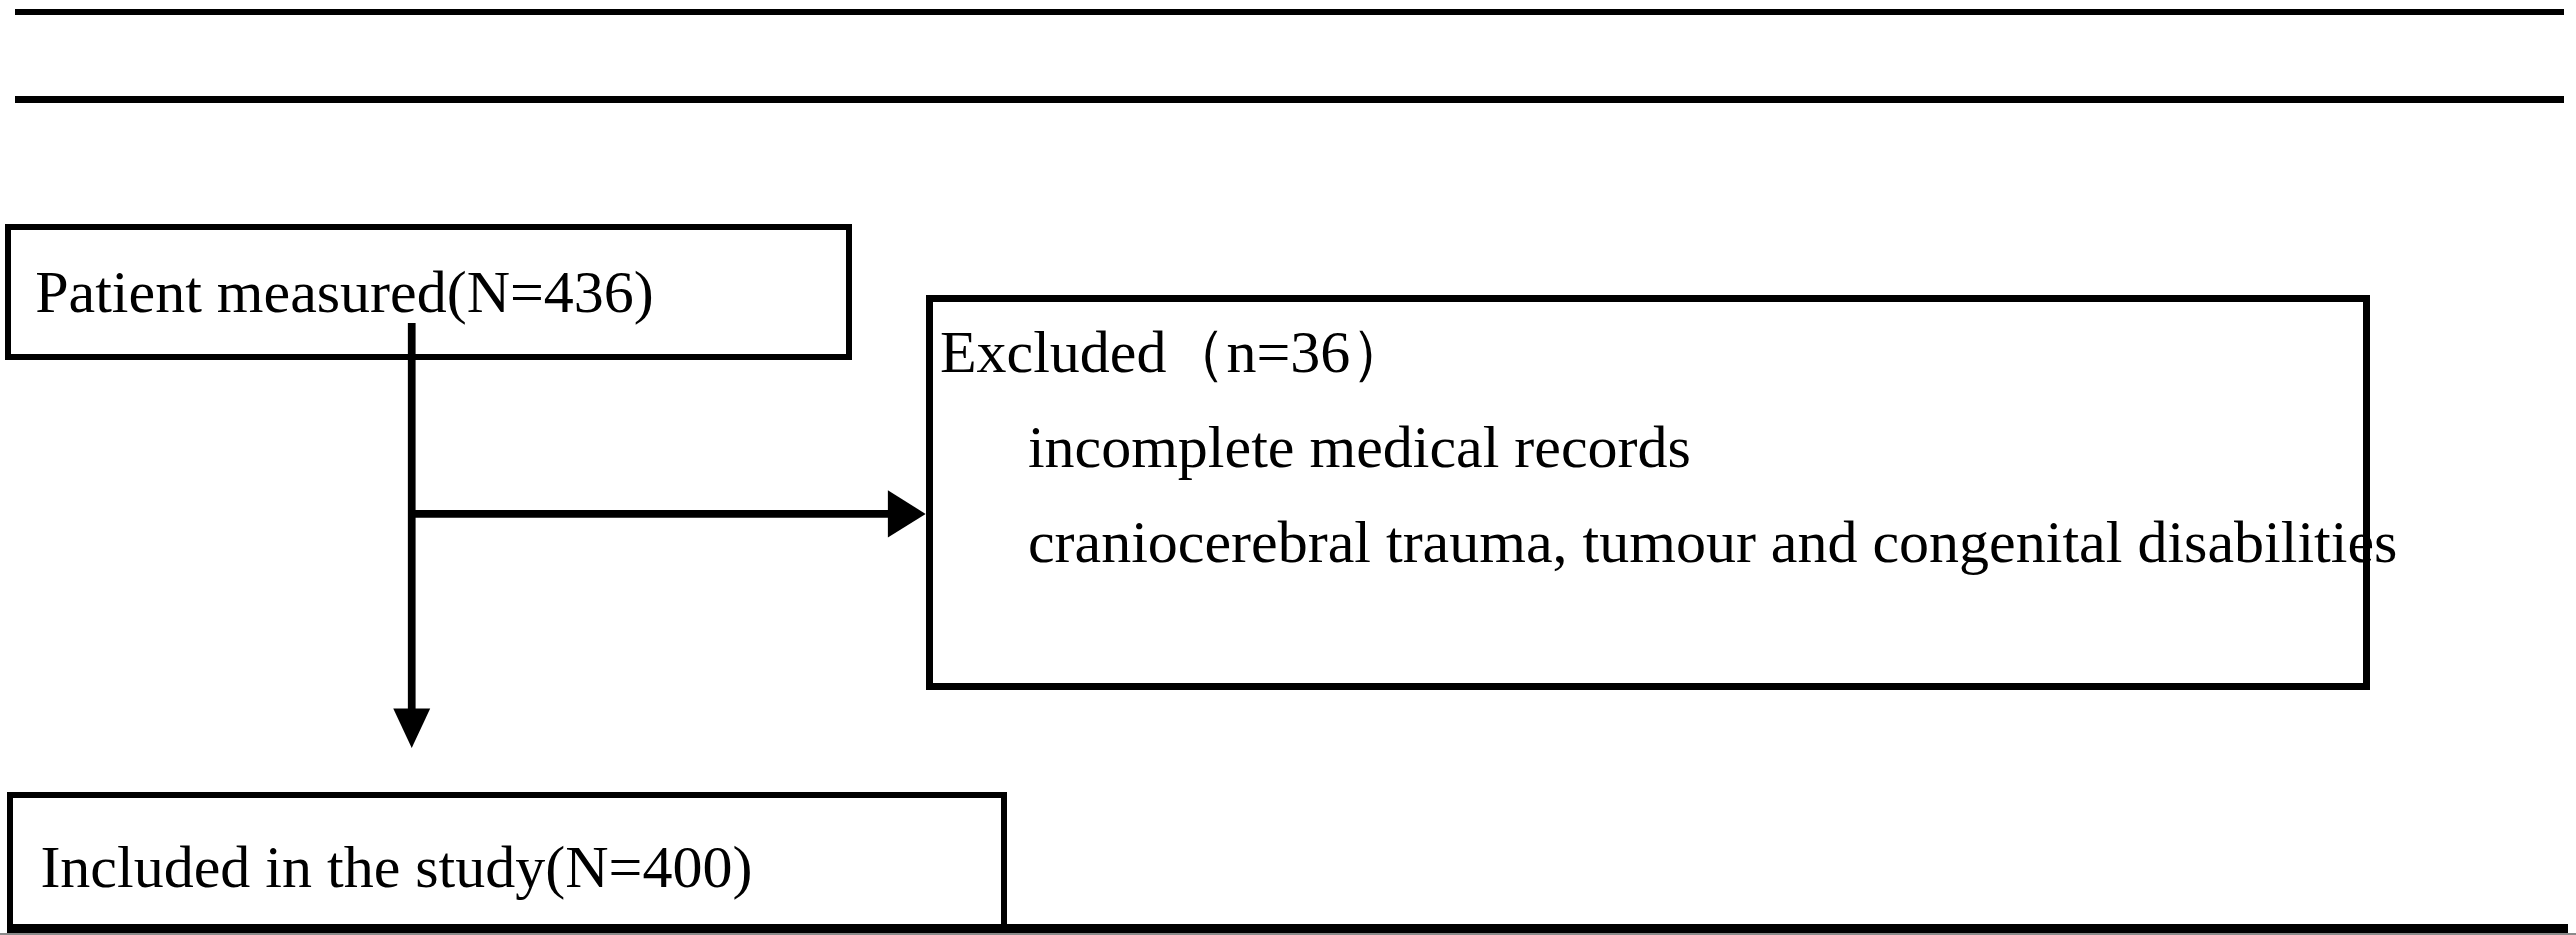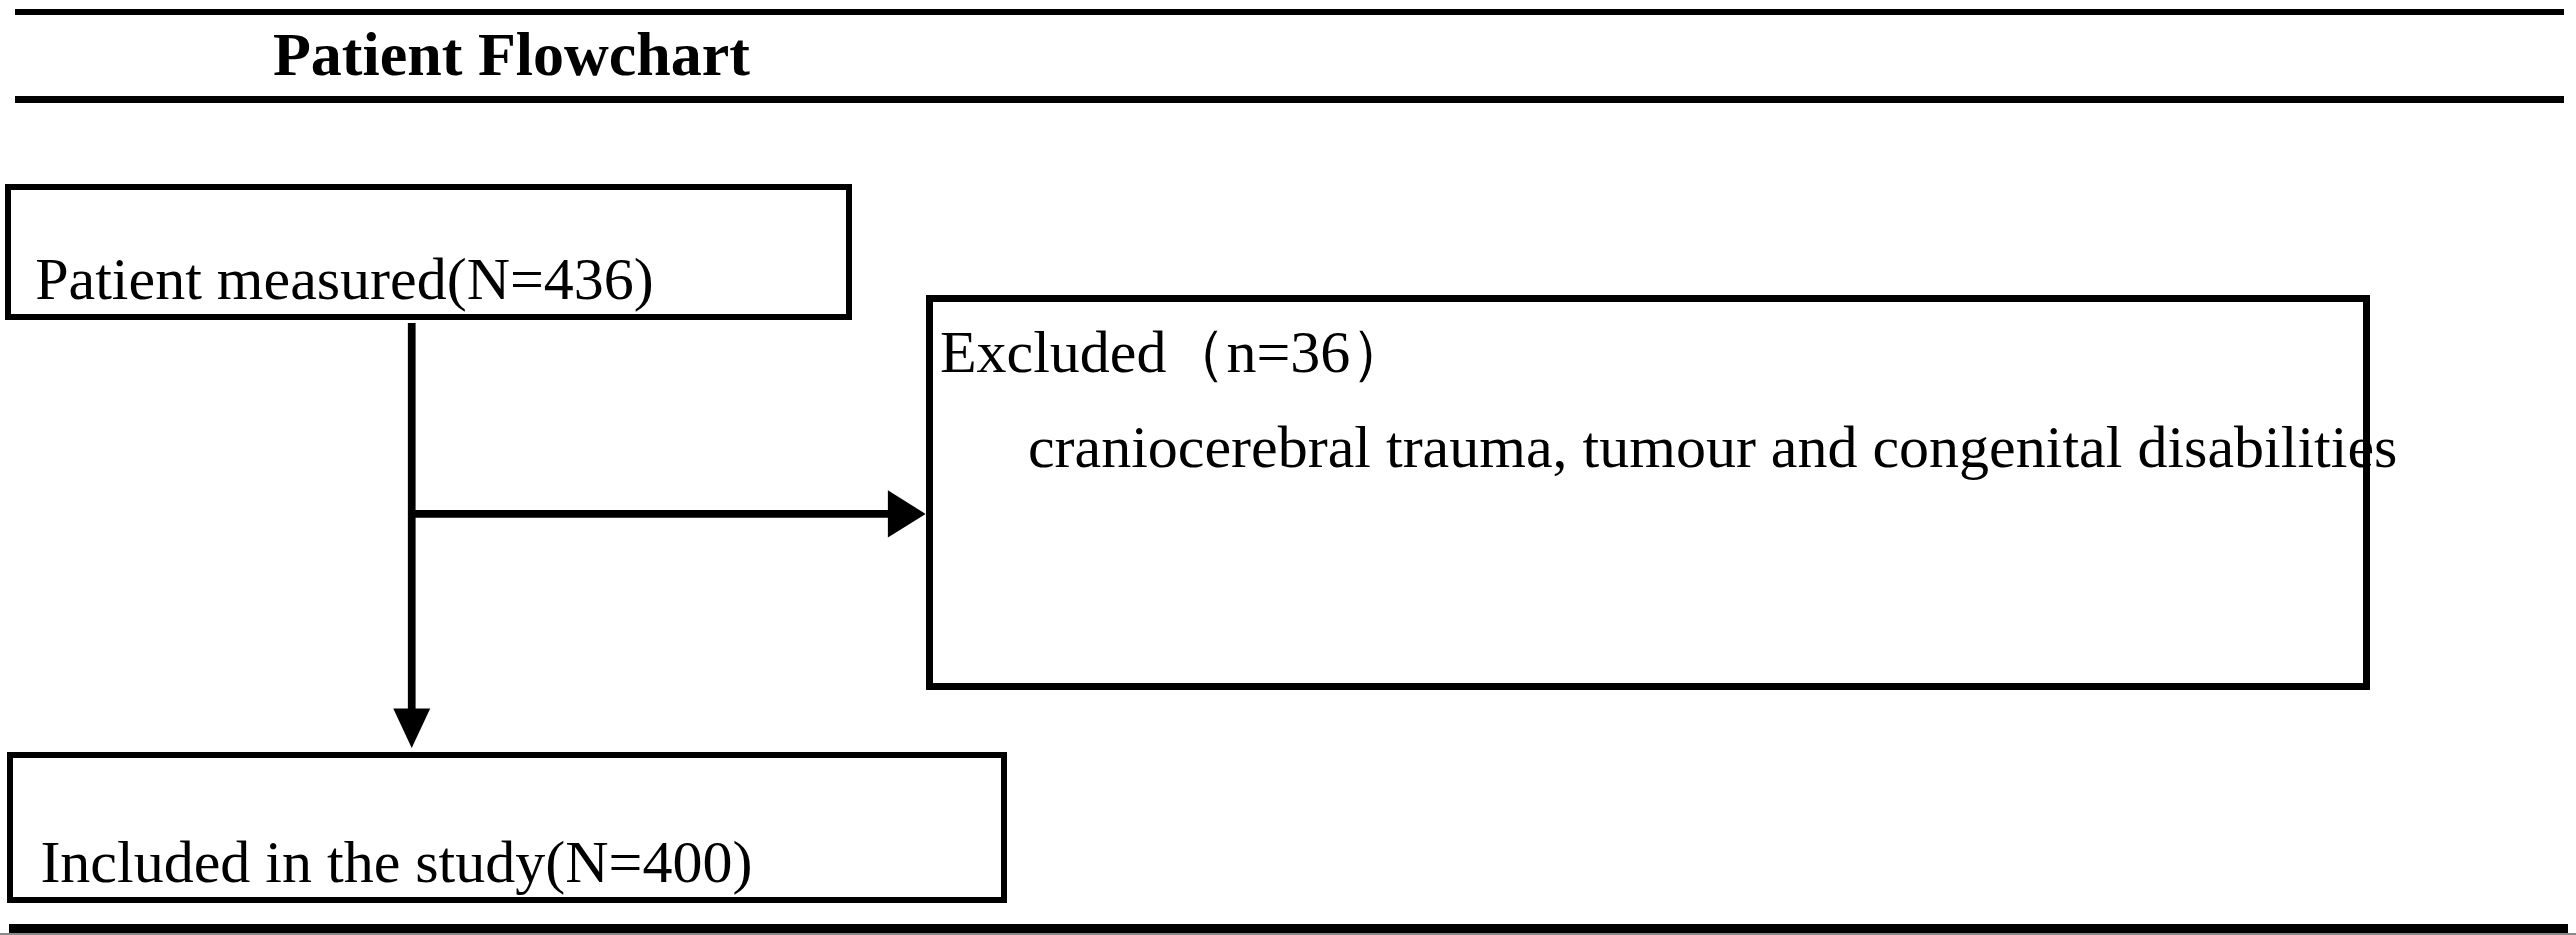--- a/index.html
+++ b/index.html
@@ -33,21 +33,22 @@
     position: absolute;
     box-sizing: border-box;
     border: 6.9px solid #000000;
     background: #ffffff;
     font-size: 60px;
     line-height: 1.15;
     white-space: nowrap;
   }
   .fbox.centered {
     display: flex;
-    align-items: flex-end;
+    align-items: center;
+    margin-top: 40px;
   }
   #measured-box {
     left: 5.2px;
     top: 184px;
     width: 847px;
     height: 136px;
     padding-left: 24px;
   }
   #excluded-box {
     left: 926px;
@@ -85,37 +86,37 @@
     background: #8a8a8a;
   }
 </style>
 </head>
 <body>
 
 <div id="canvas">
 
   <div class="rule" style="left:14.6px; top:8.6px; width:2549px; height:6.9px;"></div>
 
-  <div class="title">Patient Flowchart</div>
 
   <div class="rule" style="left:14.6px; top:96px; width:2549px; height:6.9px;"></div>
 
   <div class="fbox centered" id="measured-box">
     <span>Patient measured(N=436)</span>
   </div>
 
   <svg id="connectors" viewBox="0 0 3000 1090">
     <line x1="479.5" y1="376" x2="479.5" y2="828" stroke="#000000" stroke-width="9"></line>
     <polygon points="458,825 501,825 479.5,871" fill="#000000"></polygon>
     <line x1="478" y1="598.5" x2="1037" y2="598.5" stroke="#000000" stroke-width="9"></line>
     <polygon points="1034,571 1034,626 1078,598.5" fill="#000000"></polygon>
   </svg>
 
   <div class="fbox" id="excluded-box">
     <div>Excluded（n=36）</div>
+    <div class="reason">incomplete medical records</div>
     <div class="reason">craniocerebral trauma, tumour and congenital disabilities</div>
   </div>
 
   <div class="fbox centered" id="included-box">
     <span>Included in the study(N=400)</span>
   </div>
 
   <div class="rule" style="left:8.6px; top:924px; width:2559px; height:8.6px;"></div>
 
   <div id="bottom-edge"></div>

